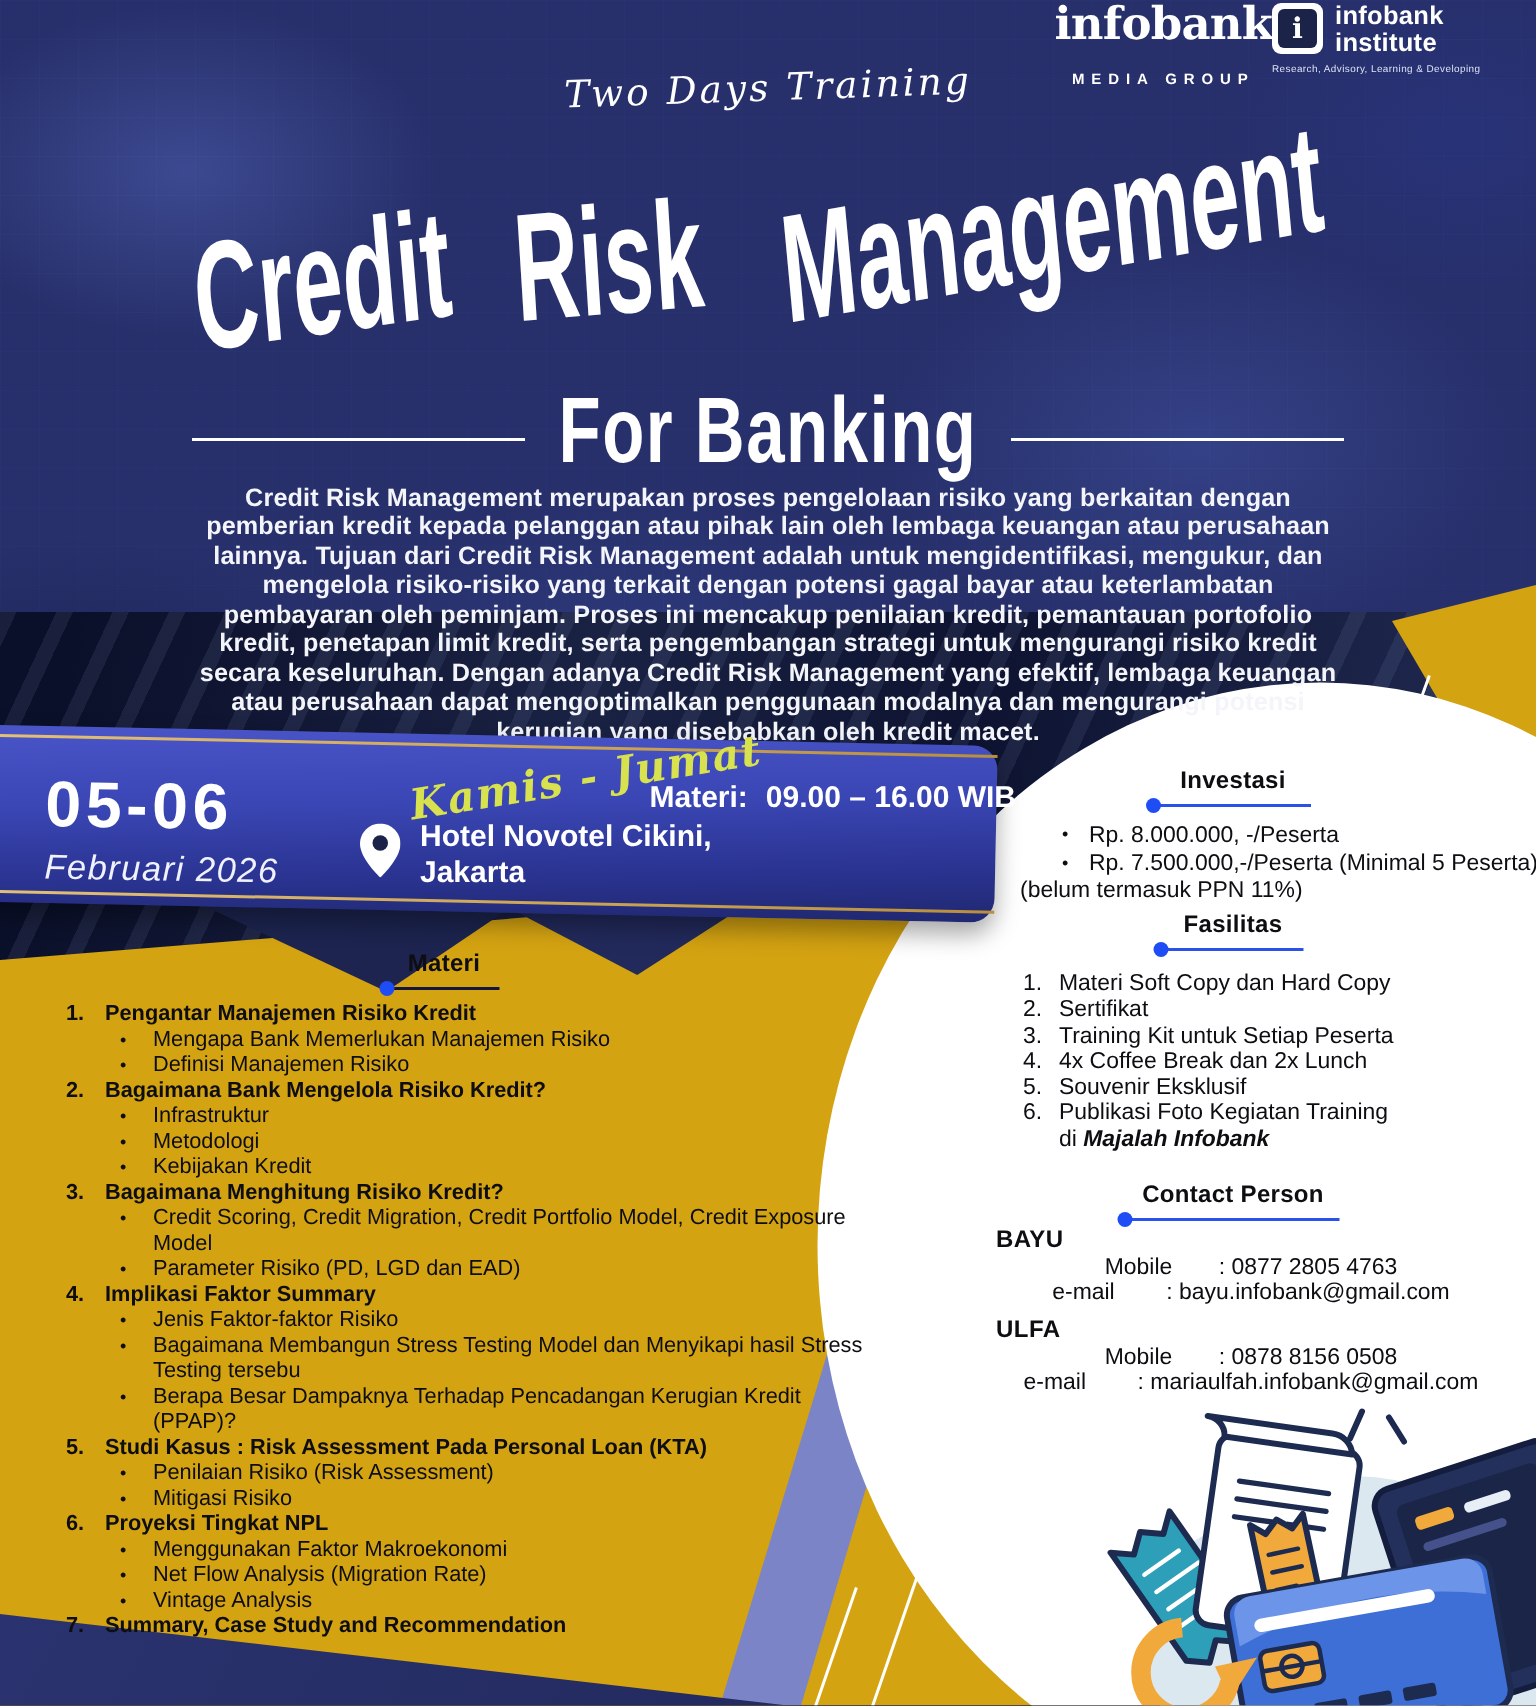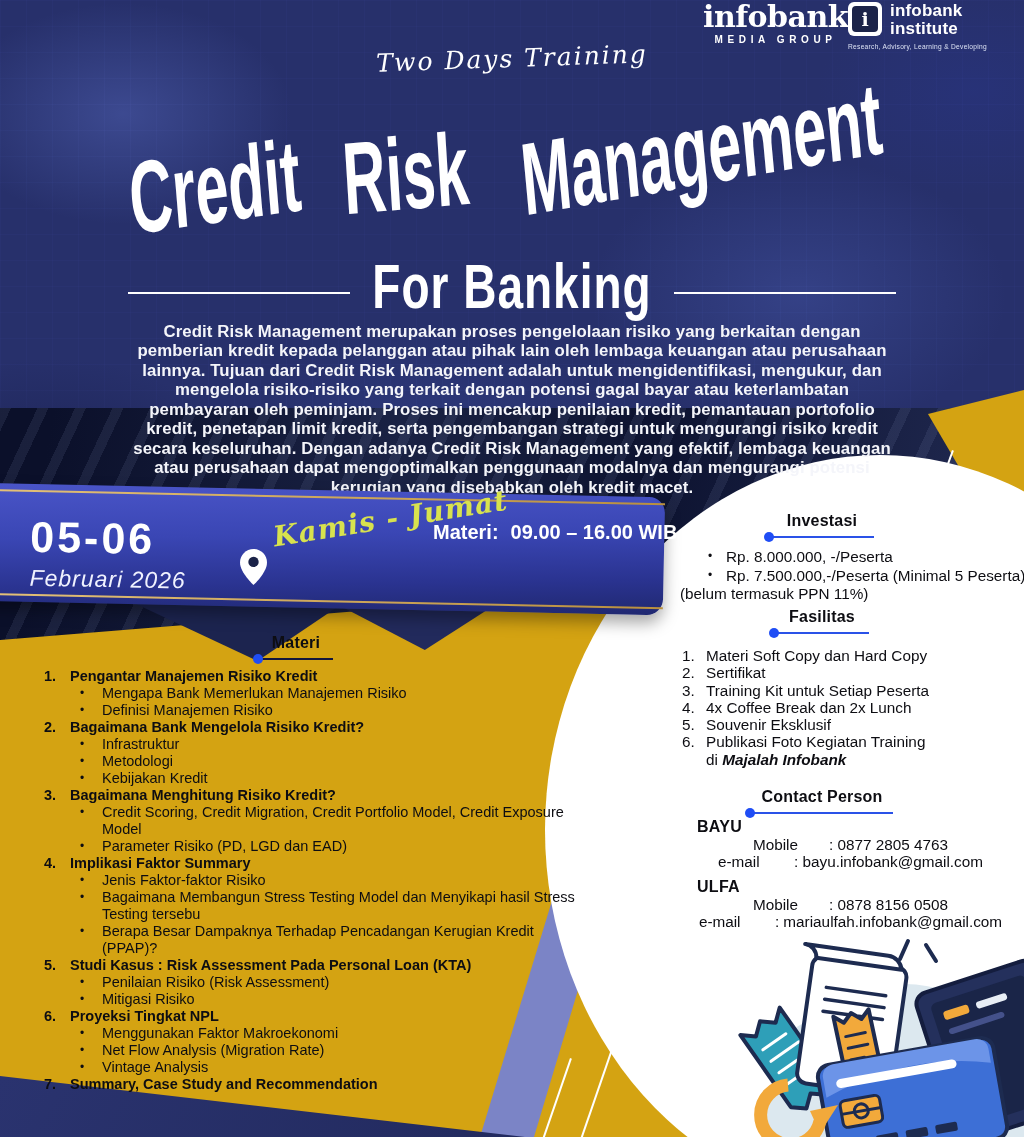--- a/index.html
+++ b/index.html
@@ -35,21 +35,21 @@
   .g2{left:619px;top:1026px;height:118px;}
   .navy-wedge{position:absolute;left:0;top:1076px;width:525px;height:61px;
     background:linear-gradient(120deg,#2A336F,#222A5E);clip-path:polygon(0 0,100% 100%,0 100%);}
   .white-circle{position:absolute;left:545px;top:455px;width:670px;height:750px;
     border-radius:50%;background:#FFFFFF;}
 
   
   .logo-media{position:absolute;left:703px;top:2px;color:#fff;text-align:center;}
   .logo-media .word{font-family:"DejaVu Serif",serif;font-weight:700;font-size:30px;
     letter-spacing:-.5px;line-height:1;}
-  .logo-media .sub{font-size:10px;font-weight:700;letter-spacing:4.6px;margin-top:2px;}
+  .logo-media .sub{font-size:10px;font-weight:700;letter-spacing:4.6px;margin-top:16px;}
   .logo-inst{position:absolute;left:848px;top:2px;color:#fff;}
   .logo-inst .row{display:flex;align-items:flex-start;gap:8px;}
   .inst-icon{width:34px;height:34px;background:#fff;border-radius:6px;
     display:flex;align-items:center;justify-content:center;flex:0 0 auto;}
   .inst-icon .inner{width:26px;height:26px;background:#1B2348;border-radius:4px;
     display:flex;align-items:center;justify-content:center;
     color:#fff;font-weight:700;font-size:19px;font-family:"DejaVu Serif",serif;}
   .inst-words{font-size:17px;font-weight:700;line-height:1.05;letter-spacing:.2px;}
   .inst-tag{font-size:6.6px;letter-spacing:.3px;color:#DDE3F5;margin-top:5px;white-space:nowrap;}
 
@@ -133,21 +133,21 @@
 
   
   .fas-list{position:absolute;left:682px;top:647px;width:300px;
     color:#0D0D12;font-size:15.3px;font-weight:500;line-height:17.3px;}
   .fas-row{display:flex;}
   .fas-row .num{width:24px;flex:0 0 auto;}
   .fas-row .txt em{font-weight:700;}
 
   
   .contact-list{position:absolute;left:664px;top:818px;width:340px;color:#0D0D12;}
-  .person{margin-bottom:7px;margin-left:33px;}
+  .person{margin-bottom:7px;}
   .pname{font-size:16px;font-weight:800;letter-spacing:.3px;}
   .prow{display:flex;font-size:15.3px;font-weight:500;line-height:17.4px;justify-content:center;}
   .plab{width:76px;flex:0 0 auto;}
 
   
   .illus{position:absolute;right:-6px;bottom:-8px;width:300px;height:210px;}
 </style>
 </head>
 <body>
 
@@ -205,20 +205,24 @@
   <div class="days">Kamis - Jumat</div>
   <div class="time">
     <span>Materi:</span>
     <span>09.00 – 16.00 WIB</span>
   </div>
   <div class="venue">
     <svg width="27" height="36" viewBox="0 0 24 32">
       <path d="M12 0C5.4 0 0 5.4 0 12c0 9 12 20 12 20s12-11 12-20C24 5.4 18.6 0 12 0z" fill="#FFFFFF"></path>
       <circle cx="12" cy="11.5" r="4.6" fill="#1B2348"></circle>
     </svg>
+    <div class="venue-text">
+      <div>Hotel Novotel Cikini,</div>
+      <div>Jakarta</div>
+    </div>
   </div>
 
   <div class="sec-head mat-head">
     <div class="sec-title">Materi</div>
     <div class="sec-line">
       <span class="dot"></span>
     </div>
   </div>
   <div class="materi-list">
       <div class="mi">

